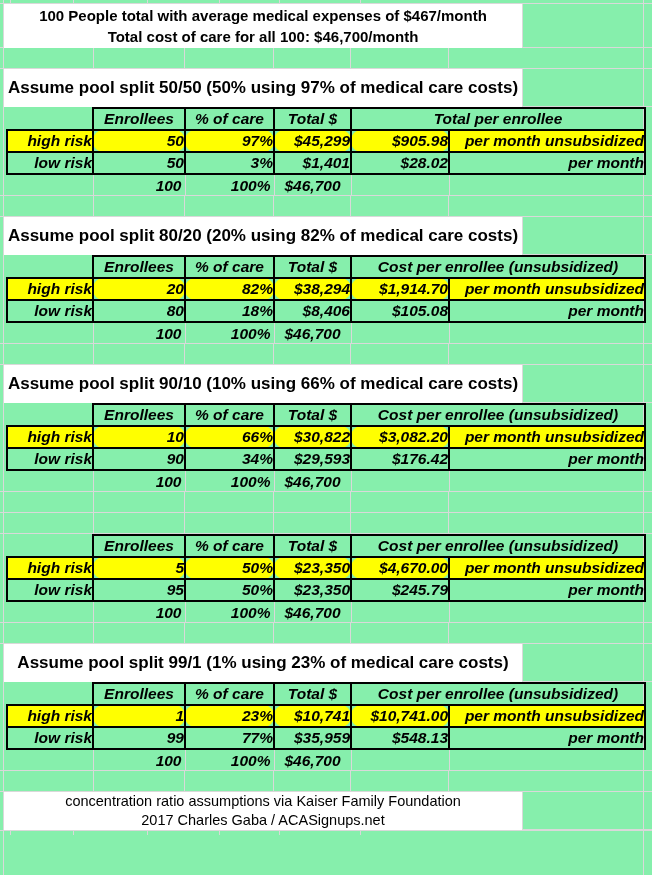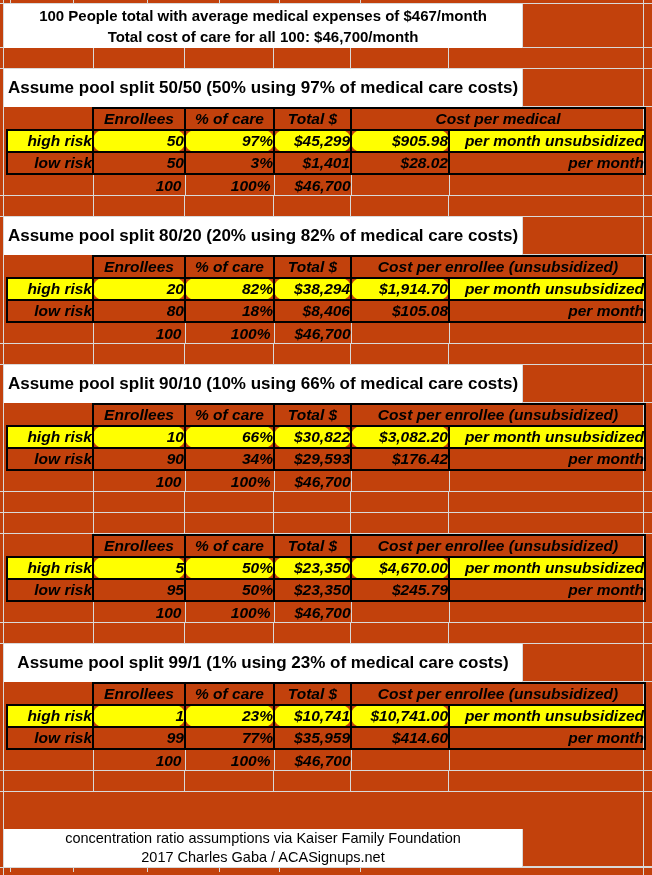--- a/index.html
+++ b/index.html
@@ -1,17 +1,17 @@
 <!DOCTYPE html>
 <html style="--hl: #FFFF00; --grid: #D9D9D9;"><head>
 <meta charset="utf-8">
 <style>
   html,body { margin:0; padding:0; background:#ffffff; }
   #sheet {
-    position:relative; width:652px; height:875px; background:#c2410c;
+    position:relative; width:652px; height:875px; background:#86efac;
     font-family:"Liberation Sans", sans-serif; color:#000; font-weight:bold;
     overflow:hidden;
   }
   
   .vline { position:absolute; top:0; bottom:0; width:1px; background:var(--grid,#d9d9d9); z-index:0; }
   .vl-left  { left:3px; }
   .vl-right { left:643px; }
 
   
   .edge {
@@ -58,38 +58,38 @@
   }
   .merged::after {
     content:""; position:absolute; left:523px; right:0; bottom:0; height:1px;
     background:var(--grid,#d9d9d9);
   }
   .top-title { height:44px; }
   .top-title .mcell { font-size:15px; line-height:21px; }
   .sec-title { height:38px; }
   .sec-title .mcell { font-size:17px; }
   .foot-row  { height:38px; }
-  .foot-row .mcell { font-weight:normal; font-size:14.5px; line-height:19px;margin-top:37px; }
+  .foot-row .mcell { font-weight:normal; font-size:14.5px; line-height:19px; }
 
   
   table.pool {
     position:relative; z-index:1; margin-left:6px;
     border-collapse:collapse; table-layout:fixed; width:640px;
     font-size:15.5px; font-weight:bold;font-style:italic;
   }
   table.pool tr { height:22px; }
   table.pool th, table.pool td.b { border:2px solid #000; padding:0; }
   table.pool th { text-align:center; font-size:15.5px; }
   td.lbl  { text-align:right; padding-right:3px; }
   td.num  { text-align:right; padding-right:3px;border-radius:10px; }
   td.note { text-align:right; padding-left:4px; }
   tr.hi td { background:var(--hl,#ffff00); }
   tr.sum td { border:none; padding:0; }
   tr.sum td.gtick { border-right:1px solid var(--grid,#d9d9d9); }
-  tr.sum td.sumtotal { text-align:right; }
+  tr.sum td.sumtotal { text-align:center; }
   tr.sum td.num { text-align:right; padding-right:3px; }
   td.empty { border:none; background:transparent; }
 </style>
 </head>
 <body>
 
 <div id="sheet">
   <div class="vline vl-left"></div>
   <div class="vline vl-right"></div>
 
@@ -115,21 +115,21 @@
         <col style="width:77px">
         <col style="width:98px">
         <col style="width:196px">
       </colgroup>
     <tbody>
         <tr>
       <td class="empty"></td>
       <th>Enrollees</th>
       <th>% of care</th>
       <th>Total $</th>
-      <th colspan="2">Cost per medical</th>
+      <th colspan="2">Total per enrollee</th>
     </tr>
     <tr class="hi">
       <td class="b lbl">high risk</td>
       <td class="b num">50</td>
       <td class="b num">97%</td>
       <td class="b num">$45,299</td>
       <td class="b num">$905.98</td>
       <td class="b note">per month unsubsidized</td>
     </tr>
     <tr>
@@ -324,21 +324,21 @@
       <td class="b num">23%</td>
       <td class="b num">$10,741</td>
       <td class="b num">$10,741.00</td>
       <td class="b note">per month unsubsidized</td>
     </tr>
     <tr>
       <td class="b lbl">low risk</td>
       <td class="b num">99</td>
       <td class="b num">77%</td>
       <td class="b num">$35,959</td>
-      <td class="b num">$414.60</td>
+      <td class="b num">$548.13</td>
       <td class="b note">per month</td>
     </tr>
     <tr class="sum">
       <td class="gtick"></td>
       <td class="num gtick">100</td>
       <td class="num gtick">100%</td>
       <td class="sumtotal gtick">$46,700</td>
       <td class="gtick"></td>
       <td></td>
     </tr>

